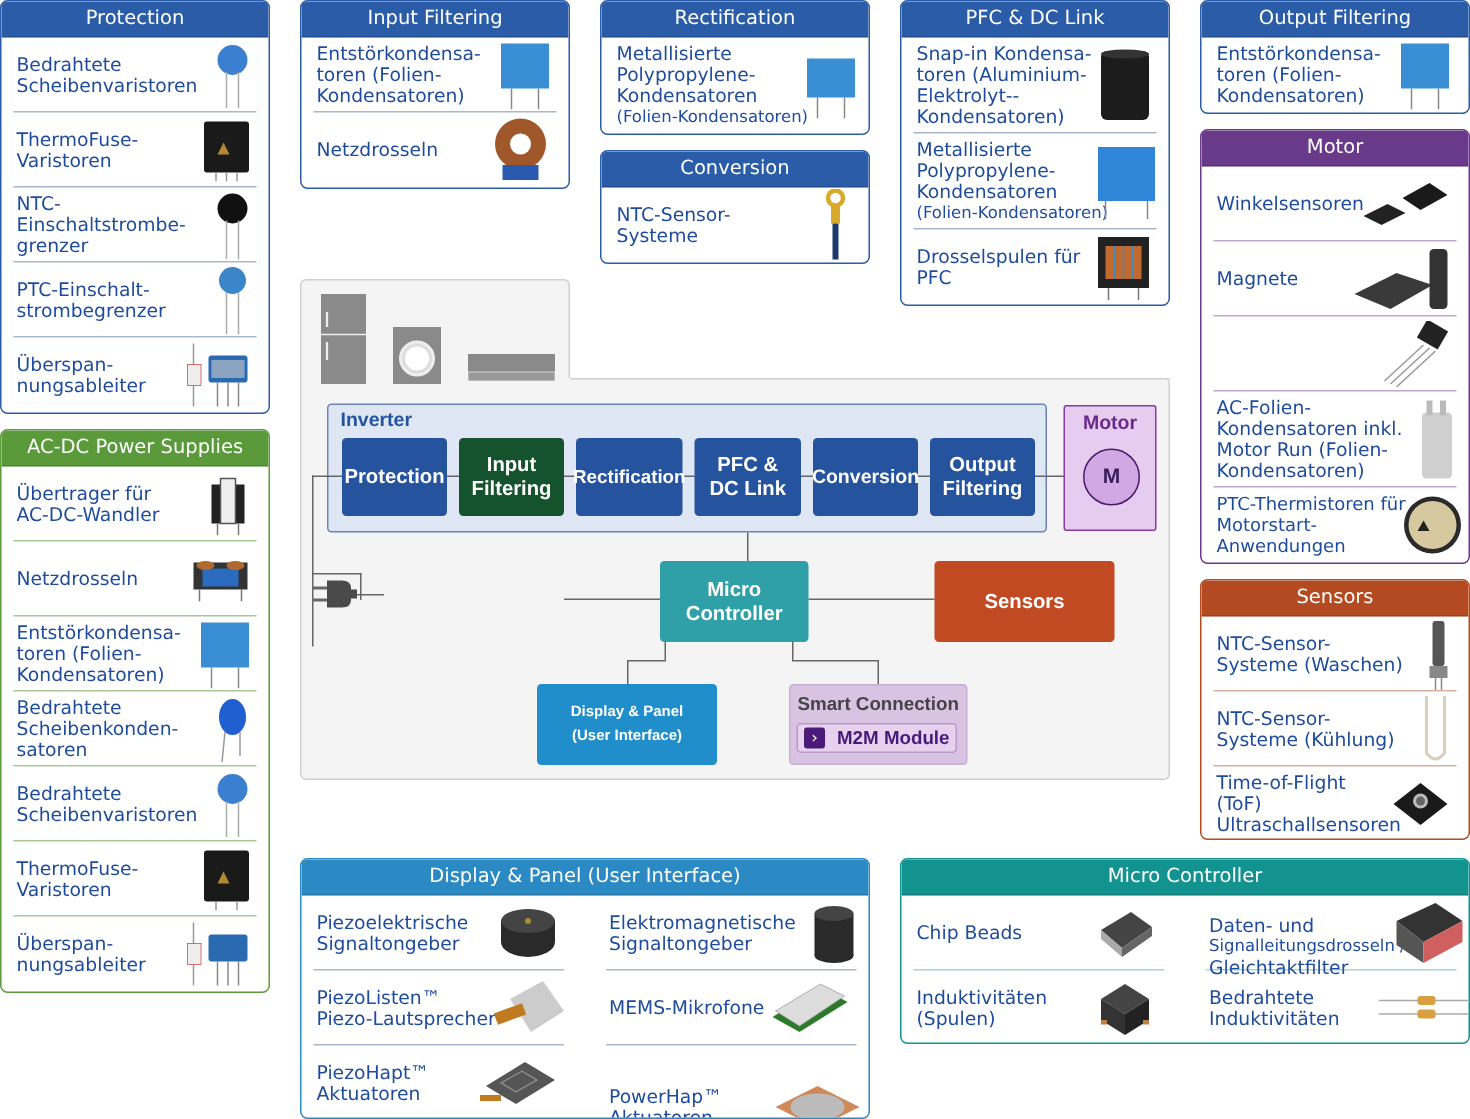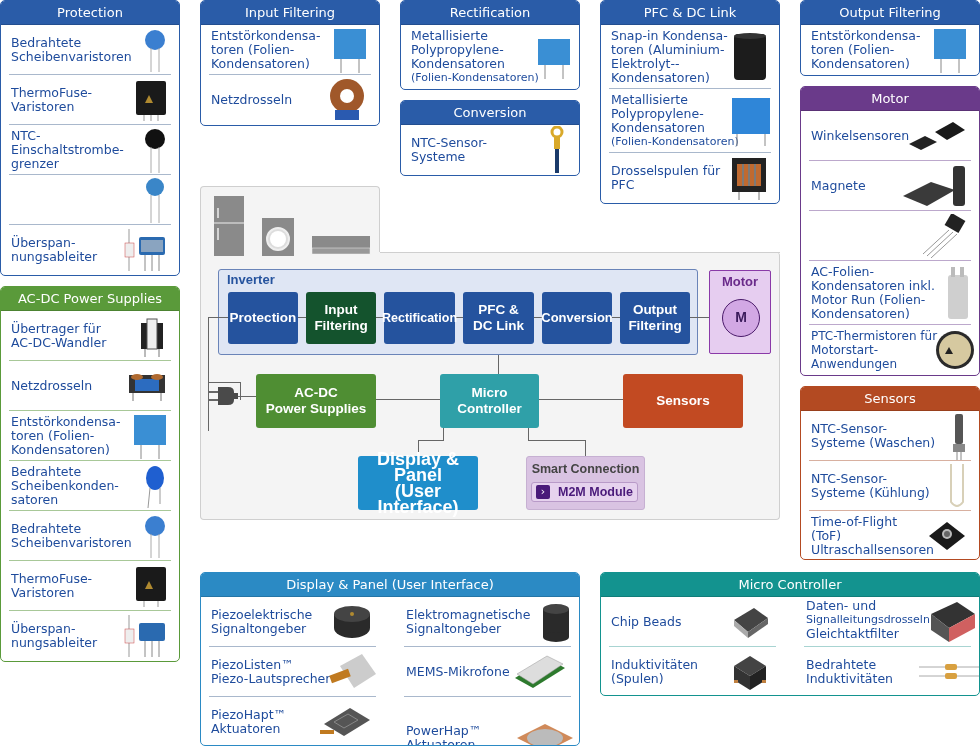--- a/index.html
+++ b/index.html
@@ -63,20 +63,22 @@
       <span class="tx">NTC-
 Einschaltstrombe-
 grenzer</span>
     <svg class="ic" width="24" height="46">
         <circle cx="12" cy="12" r="10" fill="#111"></circle>
         <line x1="8" y1="20" x2="8" y2="46" stroke="#aaa"></line>
         <line x1="16" y1="20" x2="16" y2="46" stroke="#aaa"></line>
       </svg>
     </div>
   <div class="it" style="height:50px">
+      <span class="tx">PTC-Einschalt-
+strombegrenzer</span>
     <svg class="ic" width="24" height="46">
         <circle cx="12" cy="10" r="9" fill="#3a86c8"></circle>
         <line x1="8" y1="18" x2="8" y2="46" stroke="#aaa"></line>
         <line x1="16" y1="18" x2="16" y2="46" stroke="#aaa"></line>
       </svg>
     </div>
   <div class="it" style="height:50px">
       <span class="tx">Überspan-
 nungsableiter</span>
     <svg class="ic" width="44" height="46">
@@ -408,21 +410,21 @@
   <div class="hd">Micro Controller</div>
   <div class="grid2" style="padding:0 4px">
     <div class="it" style="height:50px;margin:0 4px">
         <span class="tx">Chip Beads</span>
       <svg class="ic" width="40" height="36" style="right:6px">
           <path d="M4 16 L24 4 L38 14 L18 28Z" fill="#444"></path>
           <path d="M4 16 L18 28 L18 34 L4 22Z" fill="#aaa"></path>
           <path d="M18 28 L38 14 L38 20 L18 34Z" fill="#666"></path>
         </svg>
       </div>
-    <div class="it" style="height:50px;margin:0 4px;display:block;padding-top:2px">
+    <div class="it" style="height:50px;margin:0 4px;display:block;padding-top:13px">
         <span class="tx" style="display:block">Daten- und</span>
         <span class="tx sm" style="display:block">Signalleitungsdrosseln /</span>
         <span class="tx" style="display:block">Gleichtaktfilter</span>
       <svg class="ic" width="50" height="44" style="right:-6px">
           <path d="M4 14 L30 2 L48 14 L22 28Z" fill="#333"></path>
           <path d="M4 14 L22 28 L22 42 L4 30Z" fill="#555"></path>
           <path d="M22 28 L48 14 L48 28 L22 42Z" fill="#d06060"></path>
         </svg>
       </div>
     <div class="it" style="height:50px;margin:0 4px">
@@ -511,25 +513,23 @@
   <div class="blk" style="left:263px;top:106px;width:71px;height:52px;background:#25539e">PFC &amp;
 DC Link</div>
   <div class="blk" style="left:342px;top:106px;width:70px;height:52px;background:#25539e;font-size:13px">Conversion</div>
   <div class="blk" style="left:420px;top:106px;width:70px;height:52px;background:#25539e">Output
 Filtering</div>
 
   <div style="position:absolute;left:509px;top:84px;width:62px;height:84px;background:#e6cdf0;border:1px solid #8a3aa8;border-radius:2px"></div>
   <div style="position:absolute;left:509px;top:88px;width:62px;text-align:center;color:#6a2a8a;font-family:'Liberation Sans',sans-serif;font-weight:bold;font-size:13px">Motor</div>
   <div style="position:absolute;left:522px;top:113px;width:38px;height:38px;border-radius:50%;background:#d2a8e4;border:1.5px solid #4a1a6a;color:#3a1a5a;font-family:'Liberation Sans',sans-serif;font-weight:bold;font-size:14px;text-align:center;line-height:35px">M</div>
 
-  <div class="blk" style="left:56px;top:188px;width:120px;height:54px;background:#4f8e33">AC-DC
-Power Supplies</div>
   <div class="blk" style="left:240px;top:188px;width:99px;height:54px;background:#2fa0a8">Micro Controller</div>
   <div class="blk" style="left:423px;top:188px;width:120px;height:54px;background:#c24a22">Sensors</div>
-  <div class="blk" style="left:158px;top:270px;width:120px;height:54px;background:#1f8ecb;font-size:18px">Display &amp; Panel
+  <div class="blk" style="left:158px;top:270px;width:120px;height:54px;background:#1f8ecb;font-size:10px">Display &amp; Panel
 (User Interface)</div>
 
   <div style="position:absolute;left:326px;top:270px;width:119px;height:54px;background:#d9c3e2;border:1px solid #c6b0d2;border-radius:3px"></div>
   <div style="position:absolute;left:326px;top:276px;width:119px;text-align:center;color:#444;font-family:'Liberation Sans',sans-serif;font-weight:bold;font-size:12.5px">Smart Connection</div>
   <div style="position:absolute;left:331px;top:296px;width:107px;height:20px;background:#e6d2ee;border:1px solid #b89ac8;border-radius:3px;display:flex;align-items:center">
     <span style="width:14px;height:14px;margin-left:4px;background:#4a1a7a;color:#fff;font-size:11px;line-height:13px;text-align:center;border-radius:2px">›</span>
     <span style="margin-left:8px;color:#4a1a7a;font-family:'Liberation Sans',sans-serif;font-weight:bold;font-size:12.5px">M2M Module</span>
   </div>
 </div>
 

